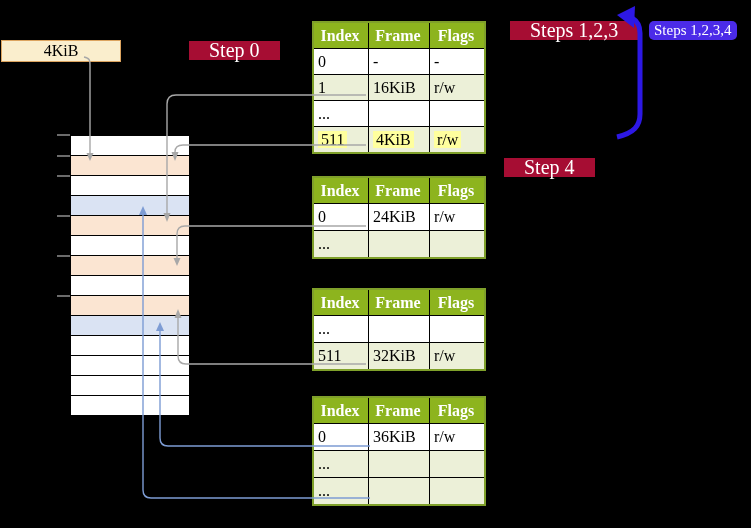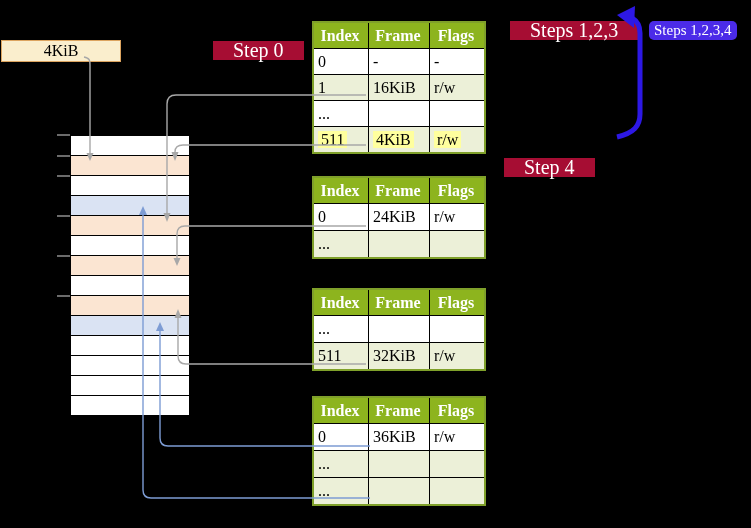--- a/index.html
+++ b/index.html
@@ -7,21 +7,21 @@
          font-family:"Liberation Serif","DejaVu Serif",serif;}
 
   
   .page-size{position:absolute;left:1px;top:40px;width:118px;height:20px;
     background:var(--cream);border:1px solid var(--creamb);
     color:#000;font-size:16px;text-align:center;line-height:20px;}
 
   
   .badge{position:absolute;background:var(--crimson);color:#fff;font-size:20px;
     line-height:19px;padding:0 20px;border-radius:0;white-space:nowrap;}
-  .b-step0{left:189px;top:41px;margin-left:24px;}
+  .b-step0{left:189px;top:41px;}
   .b-steps123{left:510px;top:21px;}
   .b-step4{left:504px;top:158px;}
   .badge-blue{position:absolute;background:var(--bviolet);color:#fff;font-size:15px;
     line-height:19px;padding:0 5px;border-radius:5px;white-space:nowrap;left:649px;top:21px;}
 
   
   #memcol{position:absolute;left:70px;top:135px;width:120px;}
   .mrow{box-sizing:border-box;width:120px;height:21px;margin-top:-1px;border:1px solid #000;}
   .mrow:first-child{margin-top:0;}
   .row-white{background:#ffffff;}

